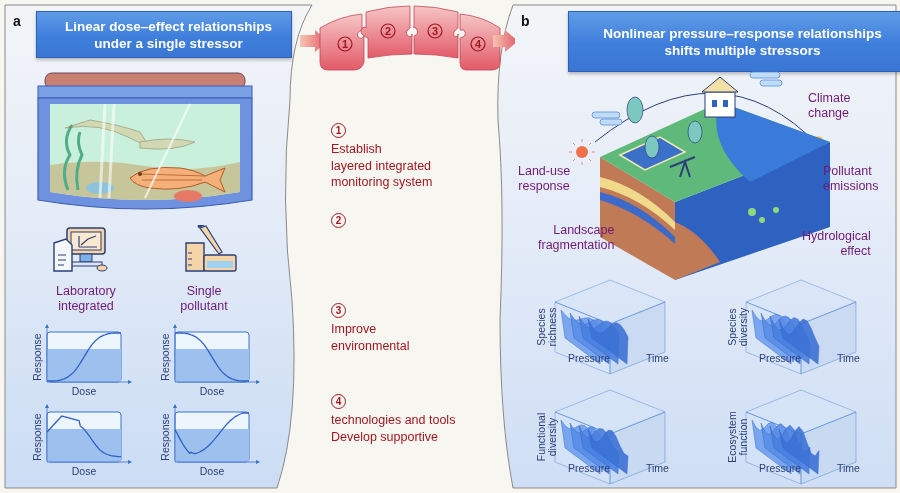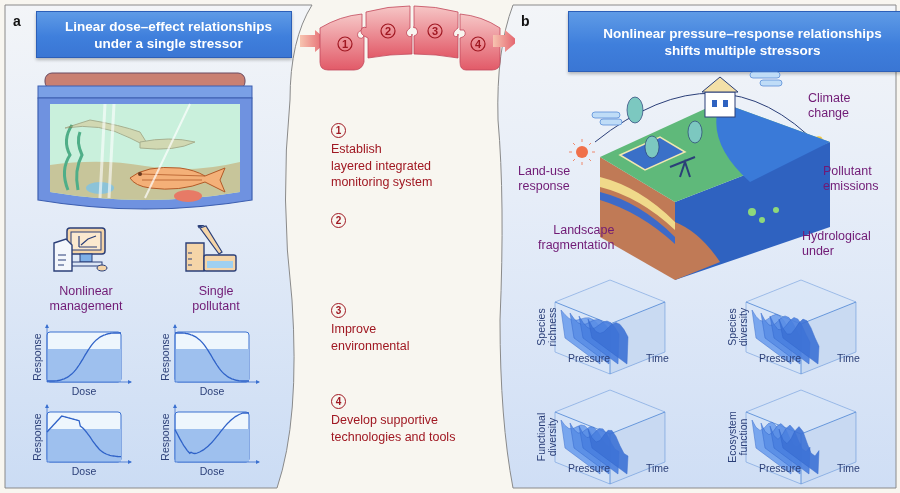--- a/index.html
+++ b/index.html
@@ -78,24 +78,24 @@
   </svg>
   <svg class="abs" style="left:182px;top:225px" width="58" height="48">
     <path d="M4,18 L22,18 L22,46 L4,46 Z" fill="#f5d5a8" stroke="#2b3f78" stroke-width="1.4"></path>
     <path d="M6,28 L10,28 M6,34 L10,34 M6,40 L10,40" stroke="#2b3f78"></path>
     <rect x="22" y="30" width="32" height="16" rx="2" fill="#f5d5a8" stroke="#2b3f78" stroke-width="1.4"></rect>
     <rect x="25" y="36" width="26" height="7" fill="#9fd0f0"></rect>
     <path d="M18,3 L24,1 L40,27 L37,29 Z" fill="#f5d5a8" stroke="#2b3f78" stroke-width="1.2"></path>
     <path d="M16,2 L22,-1" stroke="#2b3f78" stroke-width="3"></path>
   </svg>
   <div class="lbl" style="left:46px;top:284px;width:80px">
-    <div>Nonlinear</div>
-    <div>management</div>
-  </div>
-  <div class="lbl" style="left:176px;top:284px;width:80px">
+    <div>Laboratory</div>
+    <div>integrated</div>
+  </div>
+  <div class="lbl" style="left:164px;top:284px;width:80px">
     <div>Single</div>
     <div>pollutant</div>
   </div>
 
   <svg class="abs" style="left:0;top:320px" width="300" height="170" id="dose-plots">
       <g>
         <rect x="47" y="12" width="74" height="50" rx="3" fill="#eef6fd" stroke="#3a70d0" stroke-width="1"></rect>
         <rect x="47" y="29" width="74" height="33" fill="#9ec0ee"></rect>
         <path d="M47,5 L47,62 L131,62" stroke="#3a70d0" stroke-width="0.8" fill="none"></path>
         <path d="M45,8 L47,4 L49,8 Z M128,60 L132,62 L128,64 Z" fill="#3a70d0"></path>
@@ -175,22 +175,22 @@
   <div class="step" style="top:302px">
     <div class="num">3</div>
     <div class="txt">
       <div>Improve</div>
       <div>environmental</div>
     </div>
   </div>
   <div class="step" style="top:393px">
     <div class="num">4</div>
     <div class="txt">
+      <div>technologies and tools</div>
       <div>Develop supportive</div>
-      <div>technologies and tools</div>
     </div>
   </div>
 
   <div class="panel-letter" style="left:521px;top:13px">b</div>
   <div class="banner" style="left:568px;top:11px;width:340px;height:61px">
     <div>Nonlinear pressure–response relationships</div>
     <div>shifts multiple stressors</div>
   </div>
 
   <svg class="abs" style="left:520px;top:62px" width="380" height="220">
@@ -244,23 +244,23 @@
     <div>response</div>
   </div>
   <div class="lbl" style="left:823px;top:164px;text-align:left">
     <div>Pollutant</div>
     <div>emissions</div>
   </div>
   <div class="lbl" style="left:538px;top:223px;text-align:right">
     <div>Landscape</div>
     <div>fragmentation</div>
   </div>
-  <div class="lbl" style="left:802px;top:229px;text-align:left">
+  <div class="lbl" style="left:802px;top:229px;text-align:right">
     <div>Hydrological</div>
-    <div>under</div>
+    <div>effect</div>
   </div>
 
   <svg class="abs" style="left:520px;top:275px" width="380" height="215" id="cubes">
       <g>
         <path d="M90,49 L145,27 L145,77 L90,99 Z" fill="#b4c9ea" opacity="0.8"></path>
         <path d="M90,5 L145,27 L145,77 L90,99 L35,77 L35,27 Z" fill="#d6e5f8" opacity="0.5" stroke="#5a8ed8" stroke-width="1"></path>
         <path d="M35,27 L90,49 L145,27 M90,49 L90,99" stroke="#5a8ed8" stroke-width="0.9" fill="none"></path>
         <g>
           <path d="M41,35 L41.0,35.0 L45.0,39.7 L49.0,43.4 L53.0,45.2 L57.0,45.1 L61.0,44.0 L65.0,42.9 L69.0,42.8 L73.0,44.6 L77.0,48.3 L81.0,53.0 L80,89 L45,63 Z" fill="#6fa0ee" opacity="0.9" stroke="#2f62c8" stroke-width="0.5"></path>
           <path d="M50,38 L50.0,38.0 L54.0,43.6 L58.0,47.8 L62.0,49.6 L66.0,49.0 L70.0,47.0 L74.0,45.0 L78.0,44.4 L82.0,46.2 L86.0,50.4 L90.0,56.0 L89,89 L54,63 Z" fill="#5a8ee6" opacity="0.9" stroke="#2f62c8" stroke-width="0.5"></path>

